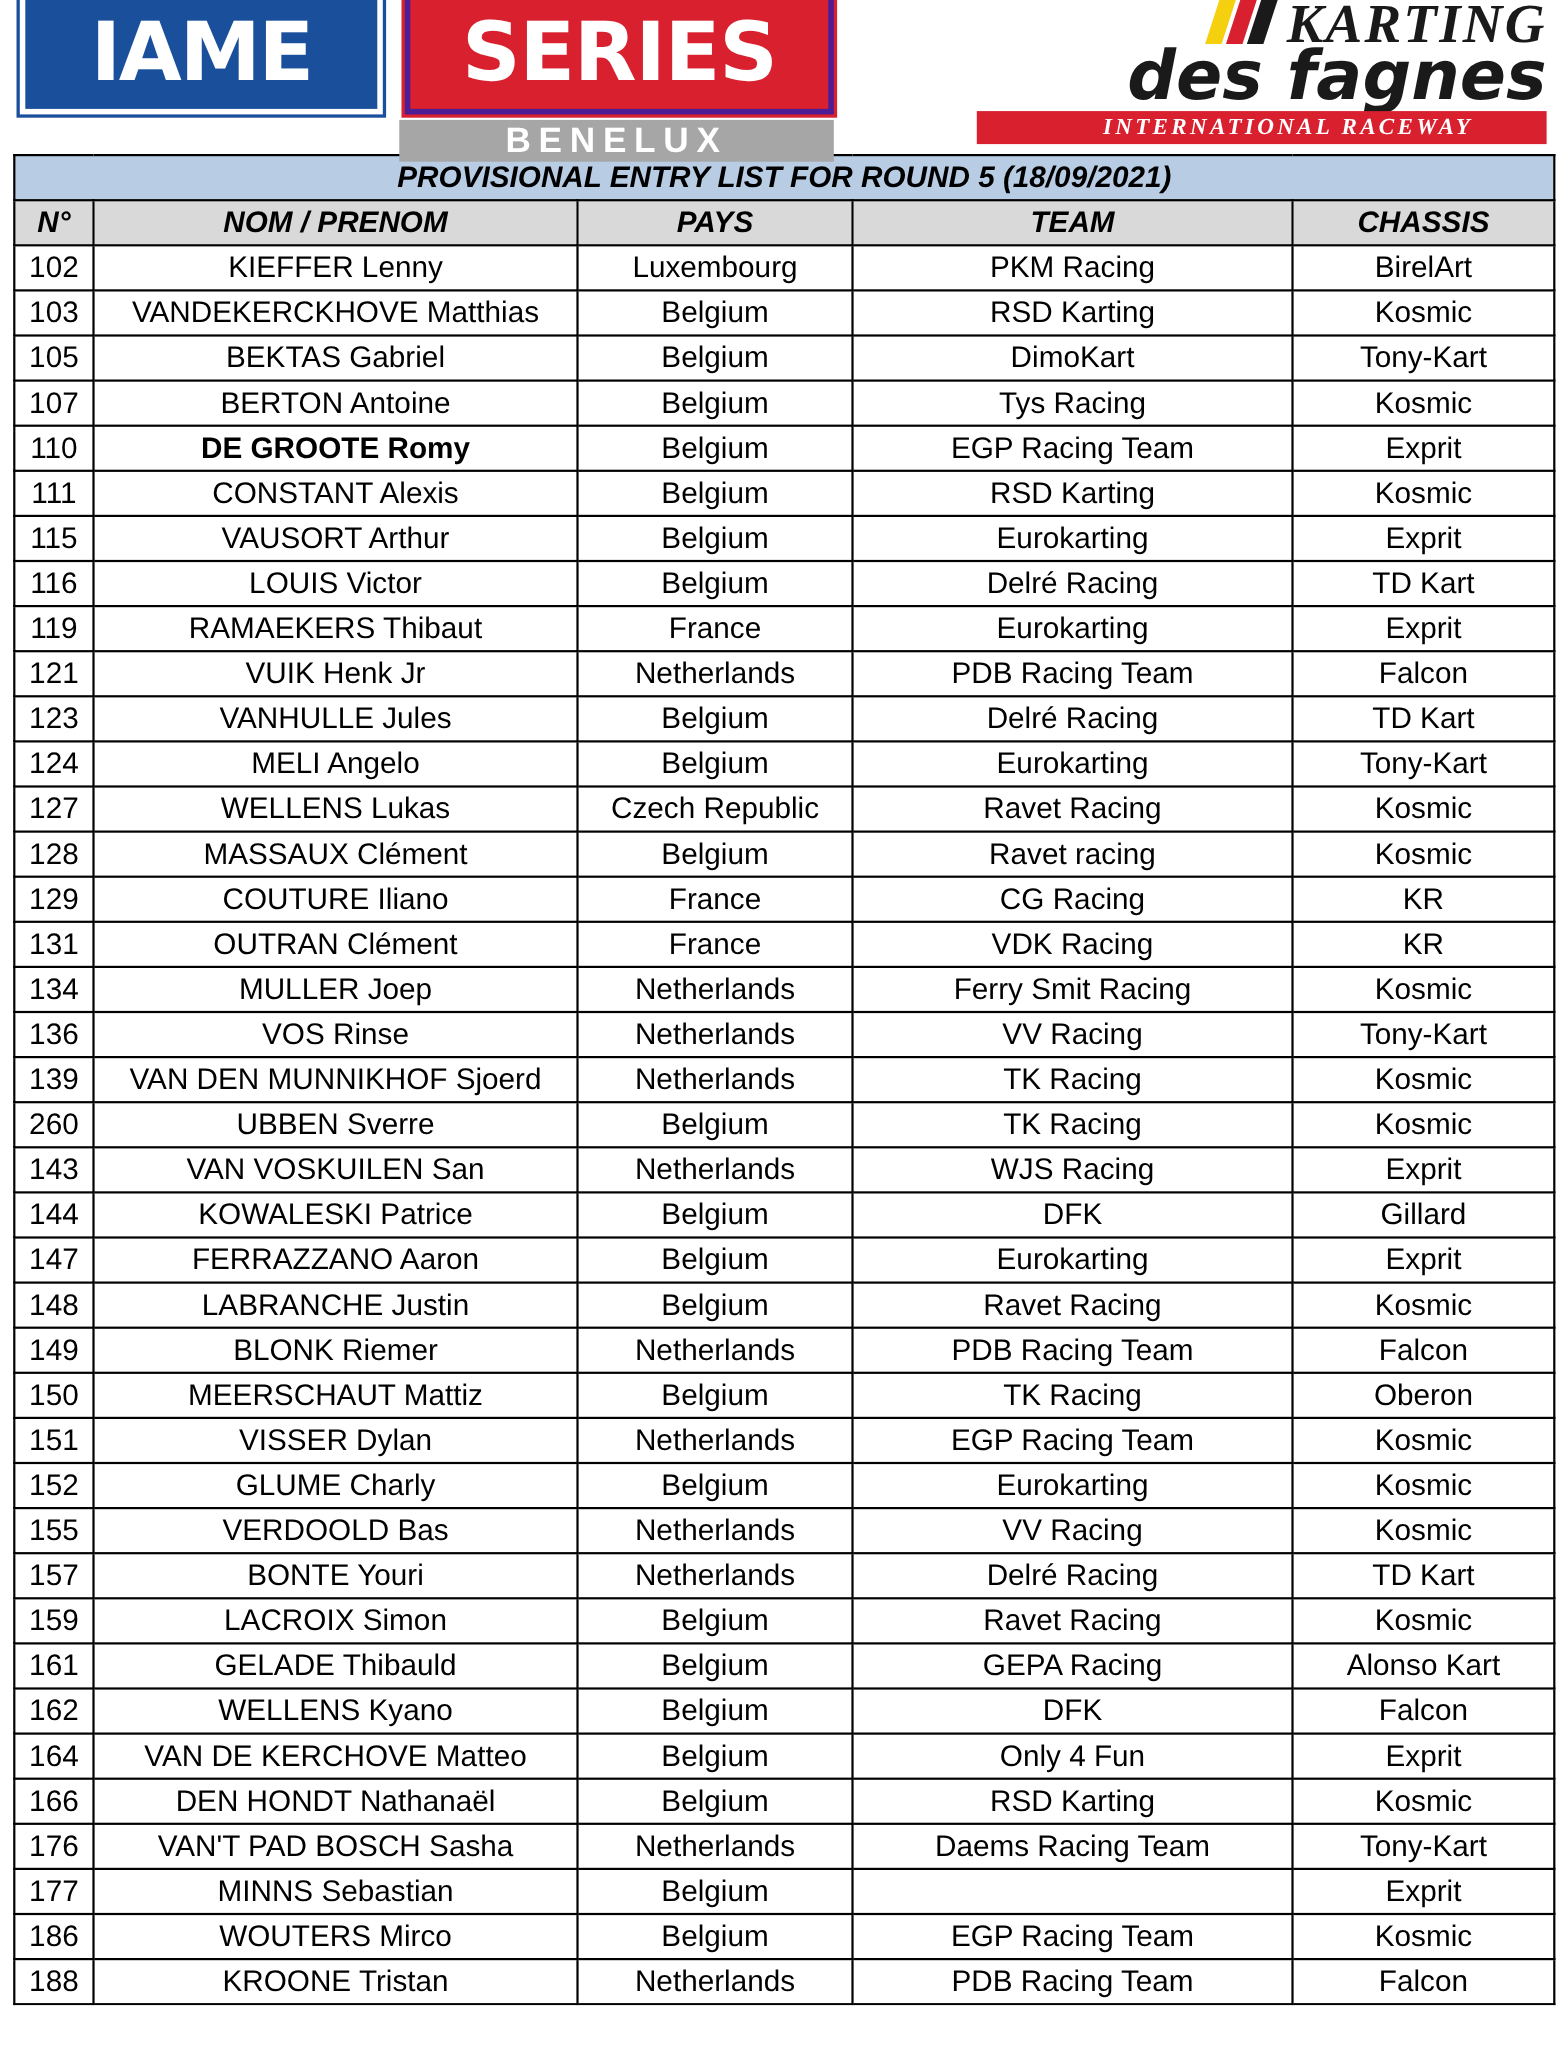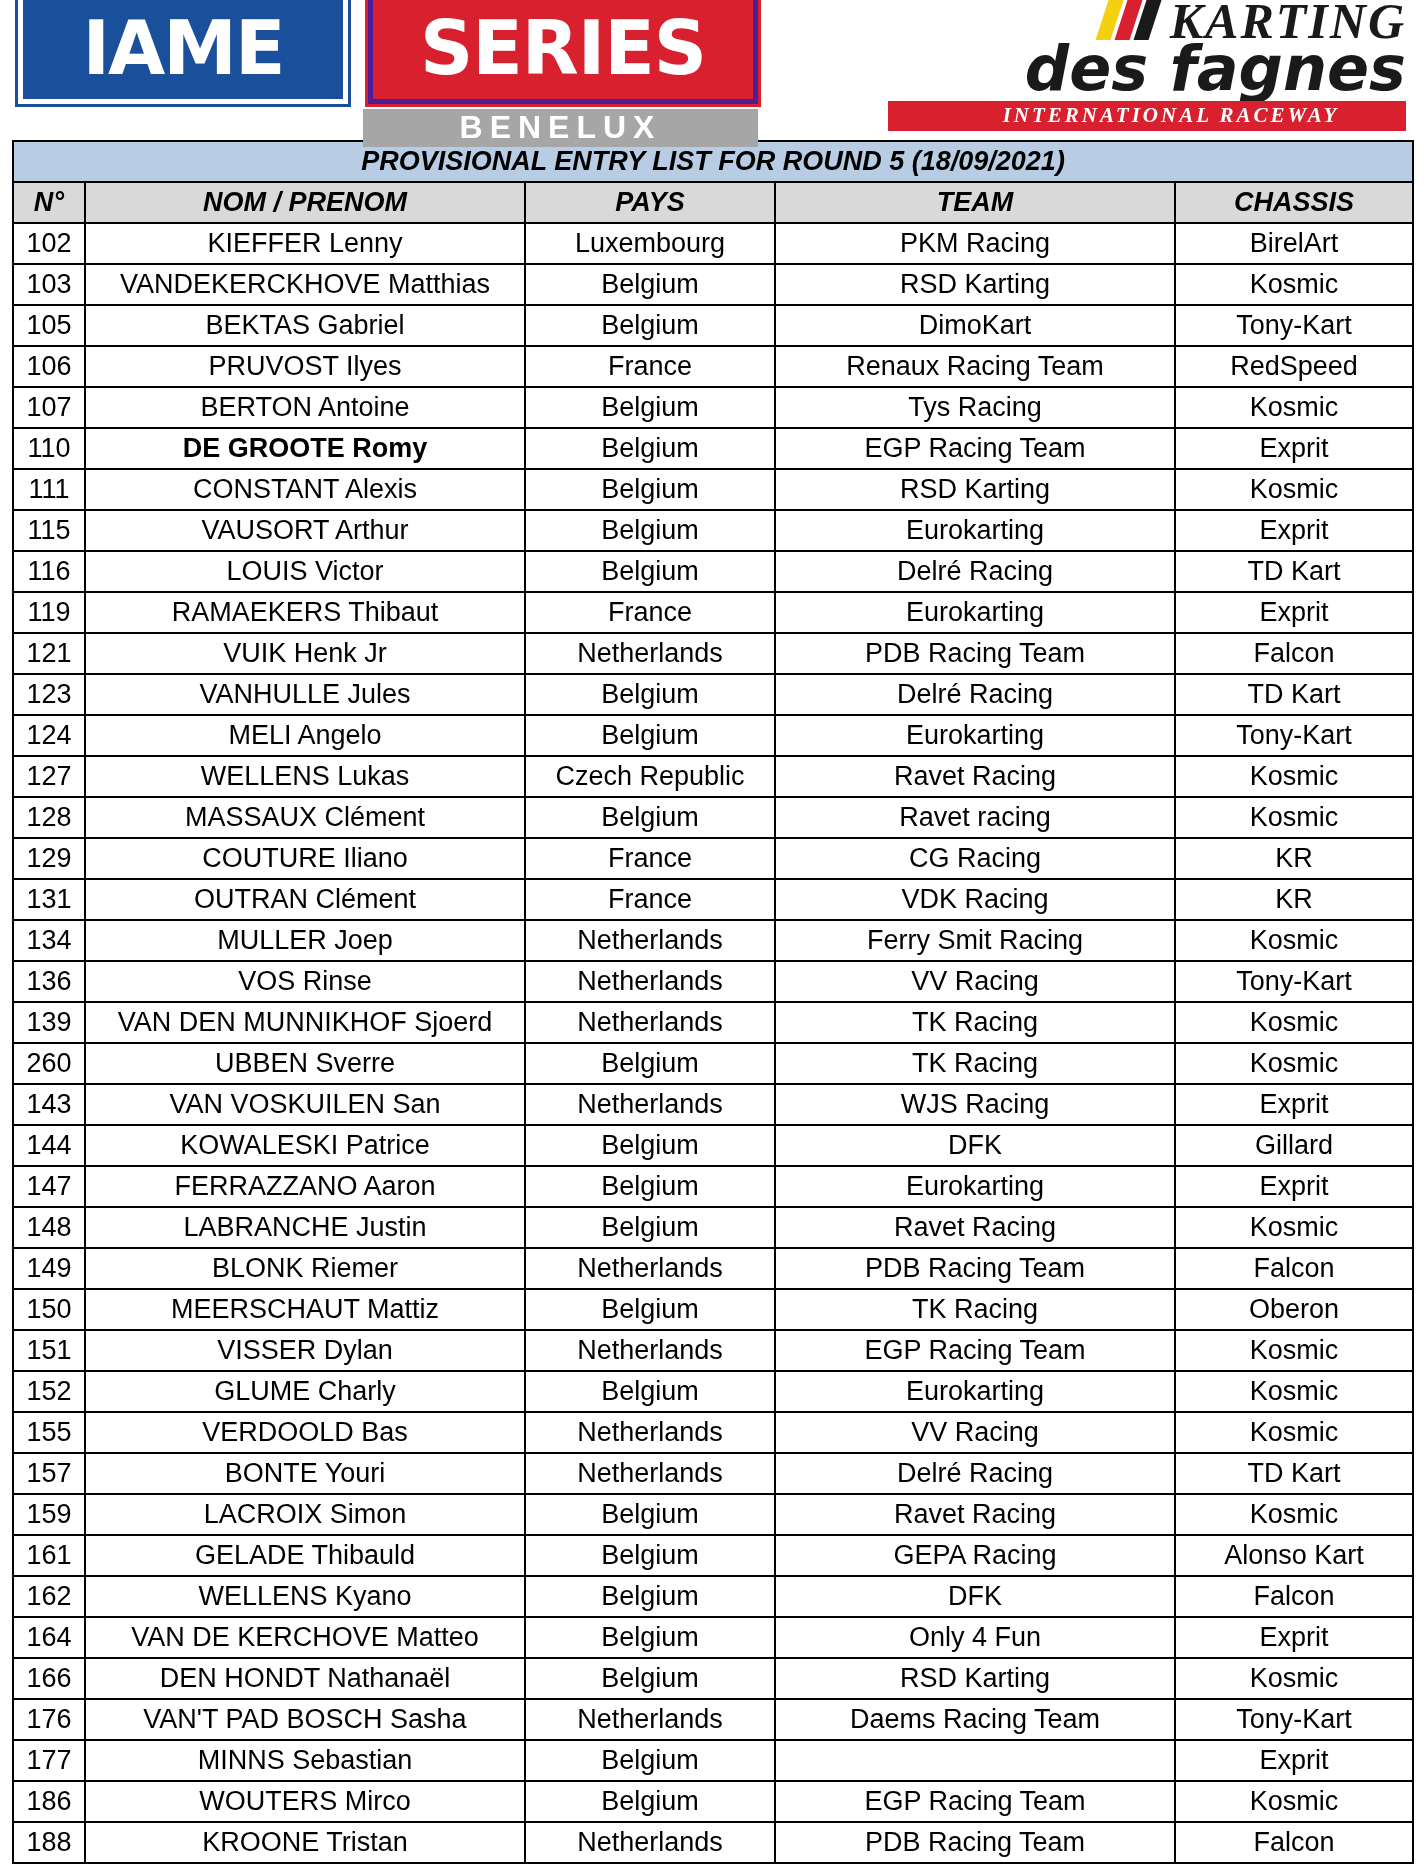--- a/index.html
+++ b/index.html
@@ -273,27 +273,20 @@
           <td>Kosmic</td>
         </tr>
         <tr>
           <td>105</td>
           <td>BEKTAS Gabriel</td>
           <td>Belgium</td>
           <td>DimoKart</td>
           <td>Tony-Kart</td>
         </tr>
         <tr>
-          <td>106</td>
-          <td>PRUVOST Ilyes</td>
-          <td>France</td>
-          <td>Renaux Racing Team</td>
-          <td>RedSpeed</td>
-        </tr>
-        <tr>
           <td>107</td>
           <td>BERTON Antoine</td>
           <td>Belgium</td>
           <td>Tys Racing</td>
           <td>Kosmic</td>
         </tr>
         <tr>
           <td>110</td>
           <td class="highlight">DE GROOTE Romy</td>
           <td>Belgium</td>

